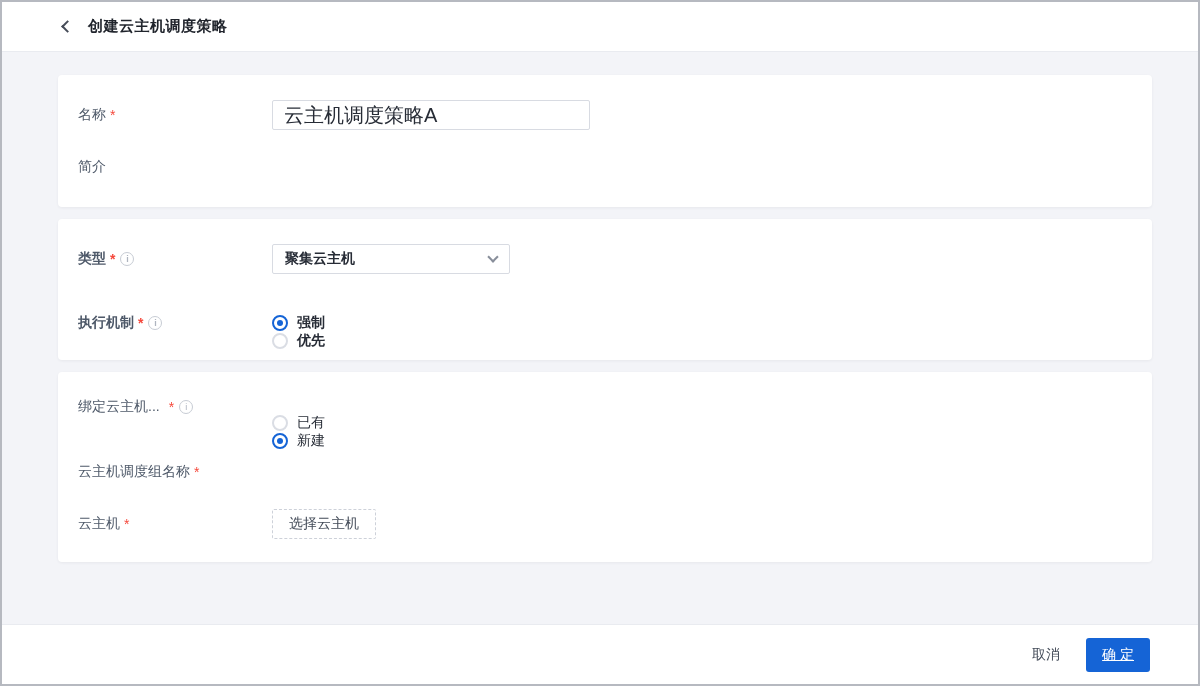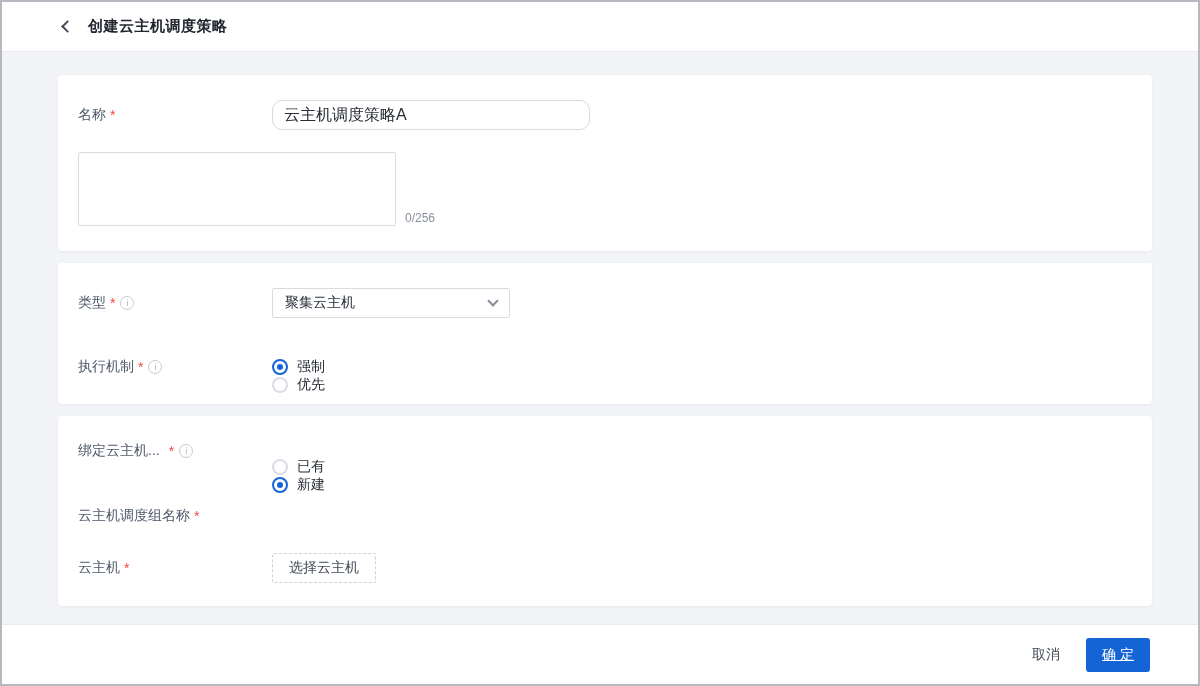--- a/index.html
+++ b/index.html
@@ -31,21 +31,21 @@
 
   
   .content { flex:1; padding:23px 46px 0 56px; overflow:hidden; }
 
   .card {
     background:#fff; border-radius:4px;
     box-shadow:0 1px 3px rgba(30,35,45,.06);
     margin-bottom:12px;
   }
   .card-basic   { padding:25px 24px 25px 20px; }
-  .card-policy  { padding:25px 24px 26px 20px; }
+  .card-policy  { padding:25px 24px 26px 20px;font-weight:bold; }
   .card-binding { padding:20px 24px 23px 20px; }
 
   .row { display:flex; align-items:flex-start;gap:20px; }
   .mt22 { margin-top:22px; }
   .mt18 { margin-top:18px; }
   .mt23 { margin-top:23px; }
 
   .label {
     flex:none; width:174px;
     display:flex; align-items:center;
@@ -59,22 +59,22 @@
   .info-icon {
     width:14px; height:14px; margin-left:5px;
     border:1px solid #c7ccd4; border-radius:50%;
     color:#aeb4bf; font-size:9px; line-height:12px;
     display:inline-flex; align-items:center; justify-content:center;
     font-style:normal; cursor:default; flex:none;
   }
 
   .text-input {
     width:318px; height:30px;
-    border:1px solid #d8dbe2; border-radius:10px;
-    padding:0 11px; font-size:16px; color:#272c36;
+    border:1px solid #d8dbe2; border-radius:2px;
+    padding:0 11px; font-size:20px; color:#272c36;
     background:#fff; outline:none;
     font-family:"Liberation Sans","DejaVu Sans",sans-serif;
   }
   .intro-wrap { display:flex; align-items:flex-end; }
   .textarea {
     width:318px; height:74px; resize:none;
     border:1px solid #d8dbe2; border-radius:2px;
     padding:6px 11px; font-size:14px; color:#272c36;
     background:#fff; outline:none;
     font-family:"Liberation Sans","DejaVu Sans",sans-serif;
@@ -150,23 +150,22 @@
 
     <div class="card card-basic">
       <div class="row">
         <div class="label">
           <span class="label-text">名称</span>
           <span class="req">*</span>
         </div>
         <input class="text-input" type="text" value="云主机调度策略A" style="">
       </div>
       <div class="row mt22">
-        <div class="intro-wrap">
-          <textarea class="textarea" style=""></textarea>
-          <span class="counter">0/256</span>
+        <div class="label">
+          <span class="label-text">简介</span>
         </div>
       </div>
     </div>
 
     <div class="card card-policy">
       <div class="row">
         <div class="label">
           <span class="label-text">类型</span>
           <span class="req">*</span>
           <i class="info-icon">i</i>

